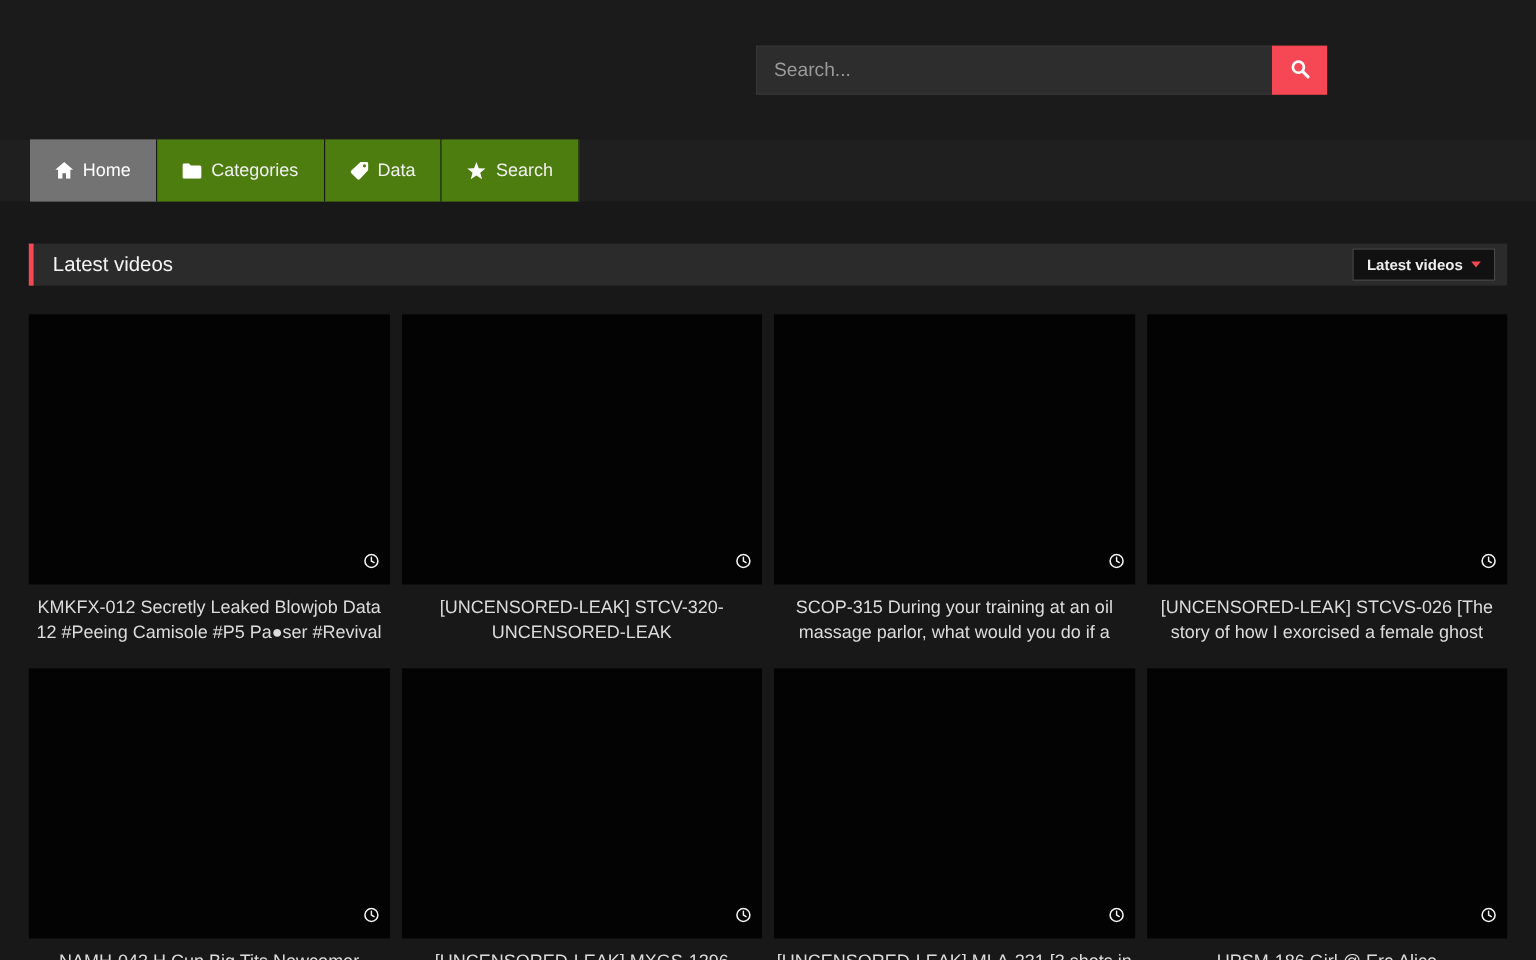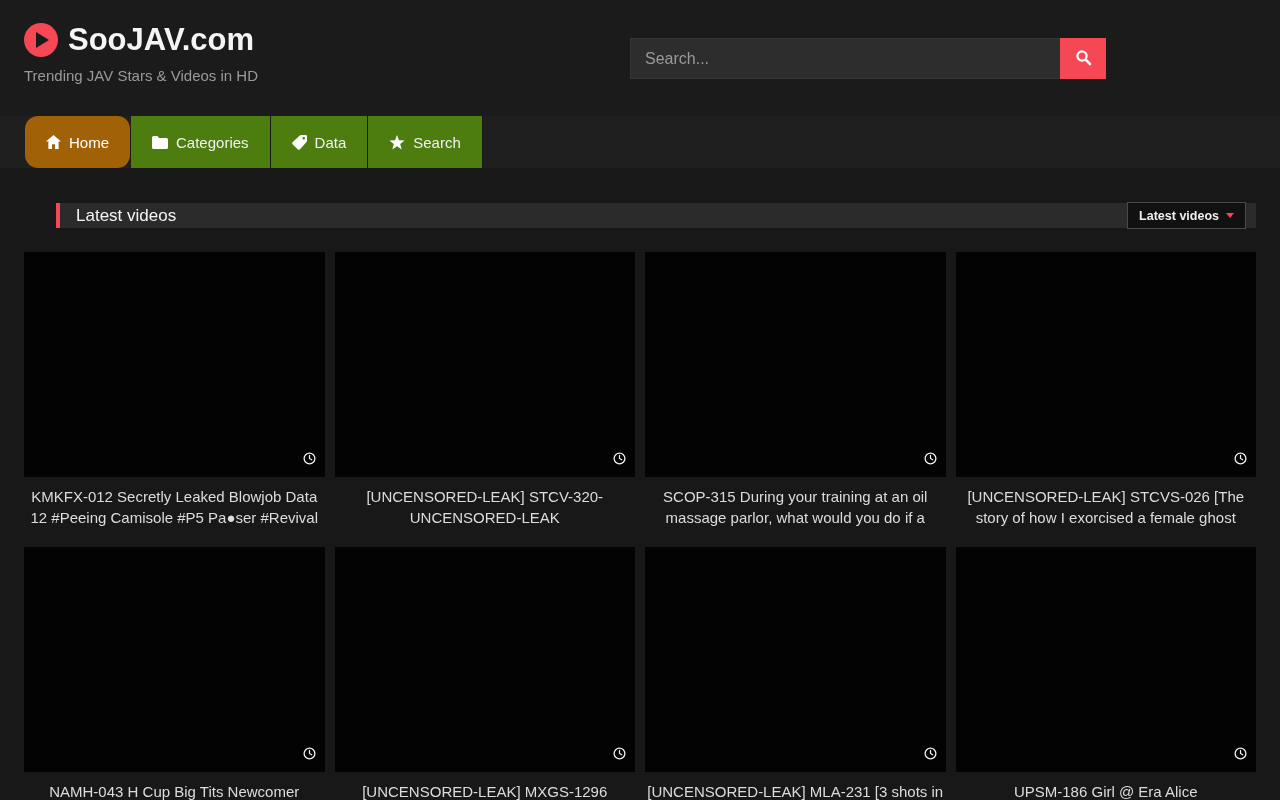--- a/index.html
+++ b/index.html
@@ -101,34 +101,33 @@
     align-items: center;
     gap: 8px;
     padding: 0 21px;
     background: #4d7c0f;
     border-right: 1px solid #191919;
     color: #f1f1f1;
     font-size: 15px;
     cursor: pointer;
     white-space: nowrap;
   }
-  .nav-item.active { background: #a16207; color: #ffffff; border-radius: 13px; }
+  .nav-item.active { background: #737373; color: #ffffff; }
   .nav-item svg { display: block; }
 
   
   .content { padding: 35px 24px 0 24px; }
   .section-bar {
-    height: 25px;
+    height: 35px;
     background: #2b2b2b;
     border-left: 4px solid #f64754;
     display: flex;
     align-items: center;
     justify-content: space-between;
     padding: 0 10px 0 16px;
-    margin-left: 32px;
   }
   .section-title {
     font-size: 17px;
     color: #f5f5f5;
     font-weight: normal;
   }
   .sort-dropdown {
     height: 27px;
     background: #111111;
     border: 1px solid #4a4a4a;
@@ -178,29 +177,20 @@
     text-align: center;
     max-height: 42px;
     overflow: hidden;
     padding: 0 2px;
   }
 </style>
 </head>
 <body>
 
 <header class="site-header">
-  <div class="brand">
-    <div class="brand-row">
-      <span class="logo-circle">
-          <span class="tri"></span>
-        </span>
-      <span class="site-title">SooJAV.com</span>
-    </div>
-    <div class="tagline">Trending JAV Stars &amp; Videos in HD</div>
-  </div>
 
   <form class="search-form">
     <input class="search-input" type="text" placeholder="Search..." style="">
     <button class="search-btn" type="submit">
       <span>
         <svg width="17" height="17" viewBox="0 0 17 17">
           <circle cx="7" cy="7" r="4.6" fill="none" stroke="#ffffff" stroke-width="2.2"></circle>
           <line x1="10.6" y1="10.6" x2="15" y2="15" stroke="#ffffff" stroke-width="2.6" stroke-linecap="round"></line>
         </svg>
       </span>

